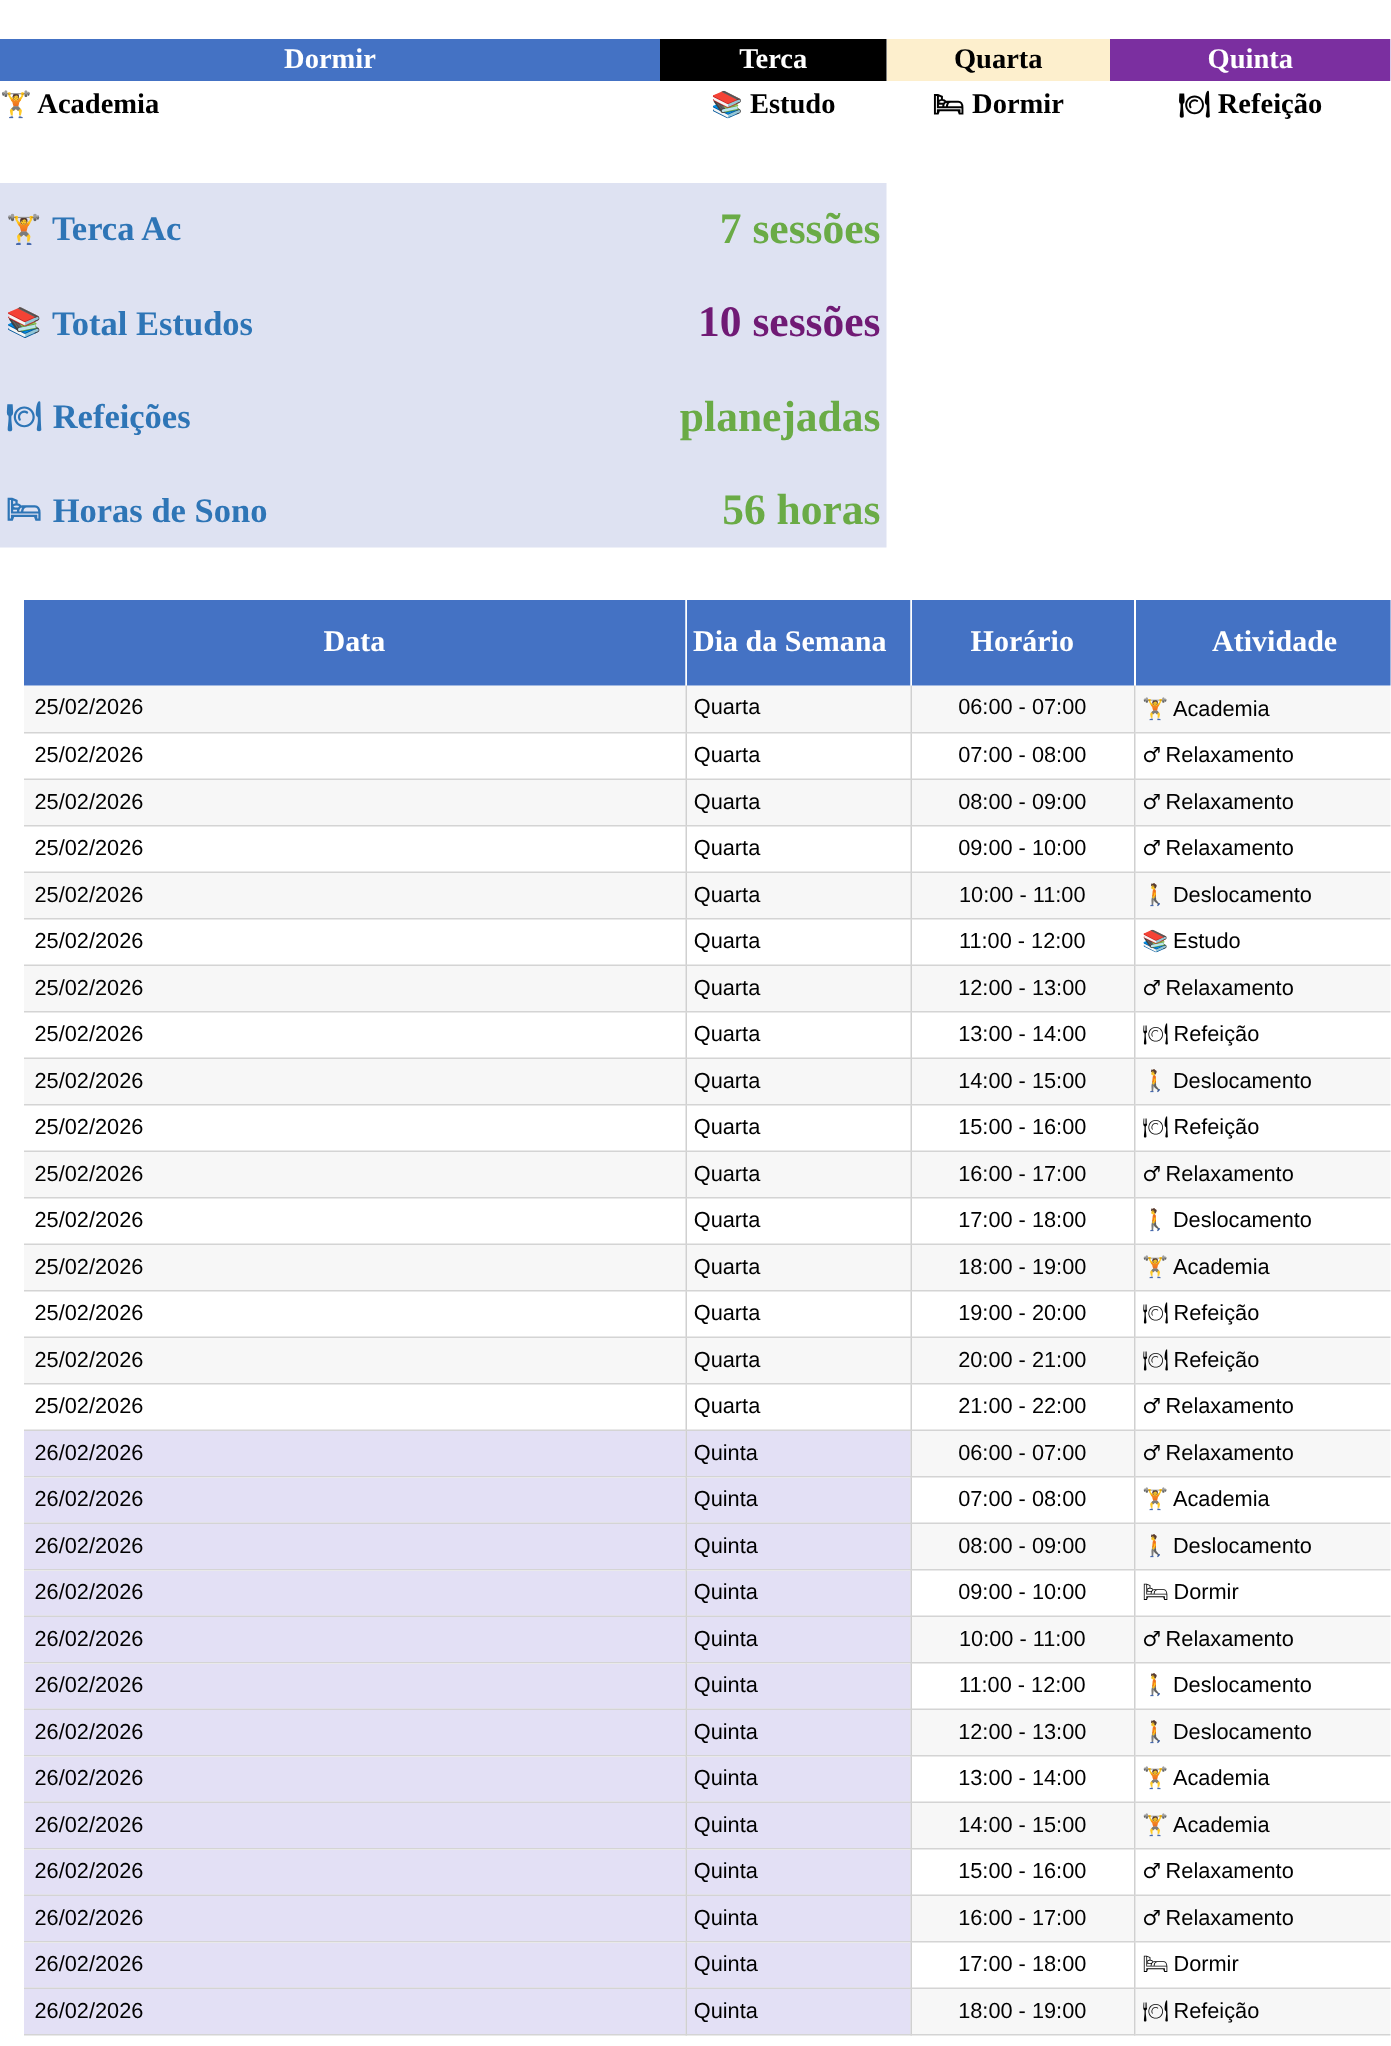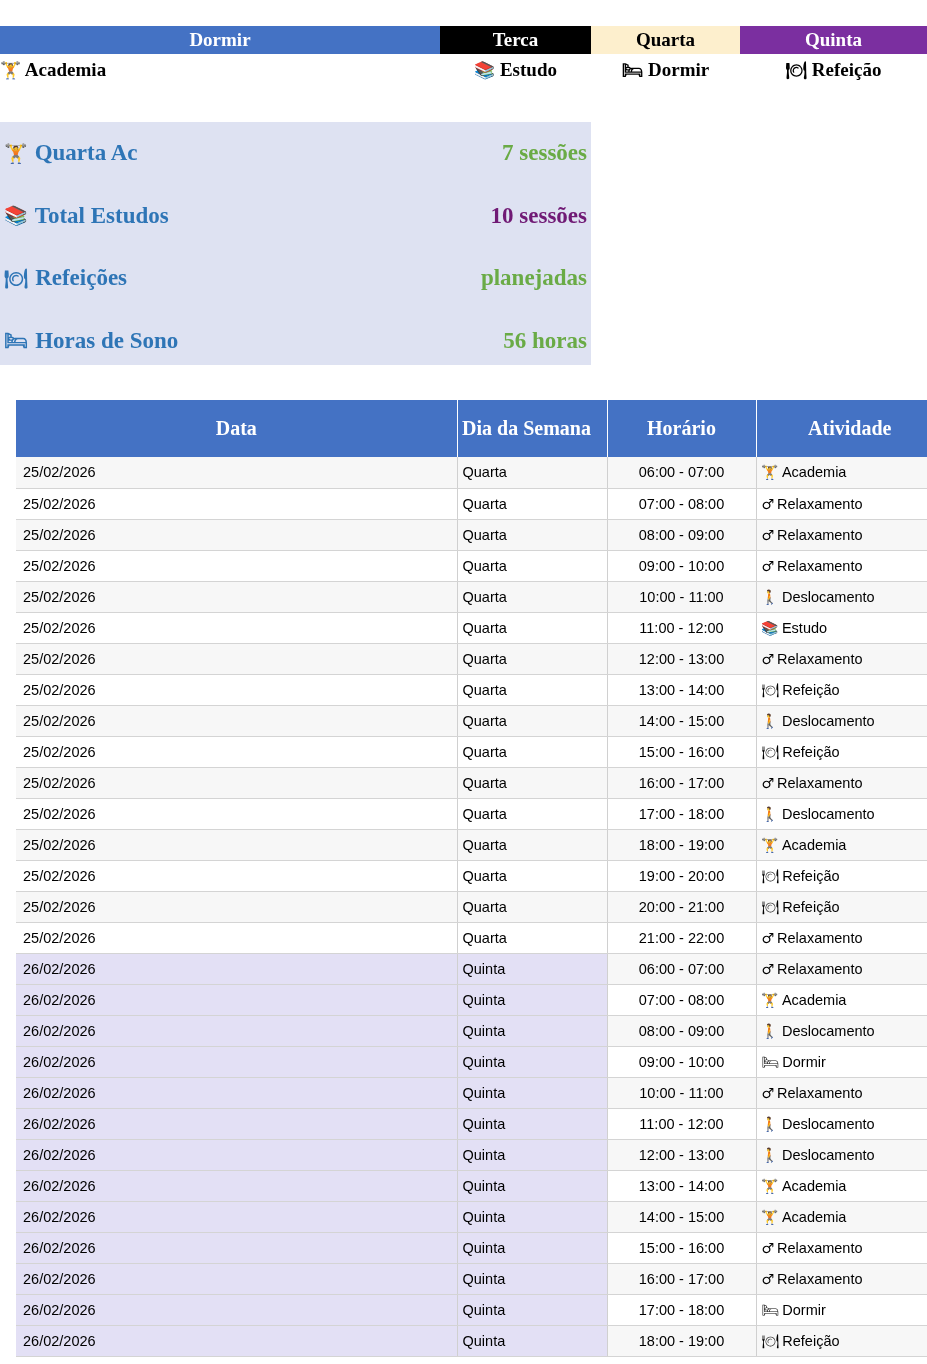--- a/index.html
+++ b/index.html
@@ -86,21 +86,21 @@
   .sum-label .s-ico {
     font-family: "DejaVu Sans", sans-serif;
     font-size: 19px;
     color: #2E75B6;
     line-height: 1;
   }
   .sum-value {
     margin-left: auto;
     font-family: "Liberation Serif", serif;
     font-weight: bold;
-    font-size: 23px;
+    font-size: 29px;
     color: #6AAB46;
     white-space: nowrap;
   }
 
   
   .sched {
     position: absolute;
     top: 400px; left: 0;
     width: 927px;
     border-collapse: collapse;
@@ -186,21 +186,21 @@
           <td style="width: 149px;"><span class="lg-ico">🛏</span><span> Dormir</span></td>
           <td style="width: 187px;"><span class="lg-ico">🍽</span><span> Refeição</span></td>
         </tr>
     </tbody>
   </table>
 
   <div class="summary" id="summary-panel" style="background: rgb(222, 226, 242);">
       <div class="sum-row">
         <div class="sum-label" style="color: rgb(46, 117, 182);">
           <span class="s-ico" style="color: rgb(46, 117, 182);">🏋</span>
-          <span>Quarta Ac</span>
+          <span>Terca Ac</span>
         </div>
         <div class="sum-value" style="color: rgb(106, 171, 70);">7 sessões</div>
       </div>
       <div class="sum-row">
         <div class="sum-label" style="color: rgb(46, 117, 182);">
           <span class="s-ico" style="color: rgb(46, 117, 182);">📚</span>
           <span>Total Estudos</span>
         </div>
         <div class="sum-value" style="color: #701a75;">10 sessões</div>
       </div>

